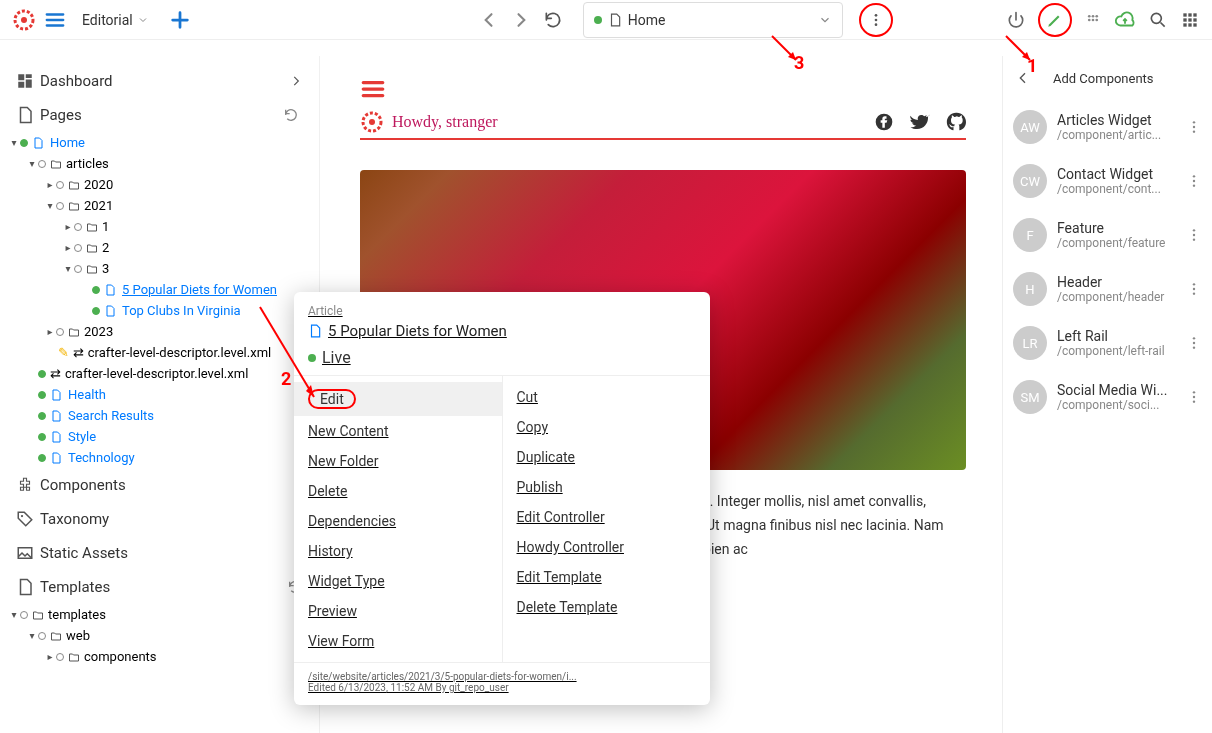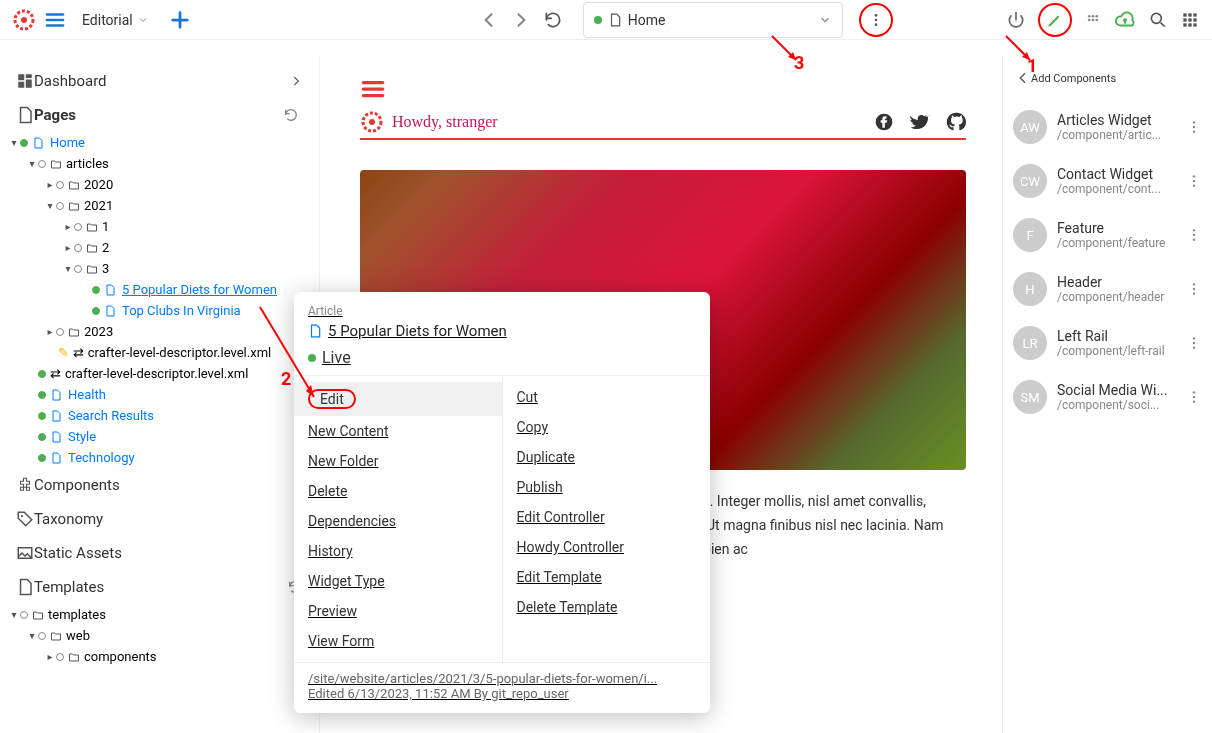--- a/index.html
+++ b/index.html
@@ -21,23 +21,23 @@
 .addr-bar .chev { color: #666; }
 .more-circle { width: 34px; height: 34px; border: 2px solid #ff0000; border-radius: 50%; display: flex; align-items: center; justify-content: center; margin-left: 8px; cursor: pointer; }
 .top-right { margin-left: auto; display: flex; align-items: center; gap: 12px; }
 .top-right .icon-btn { color: #666; cursor: pointer; display:flex; align-items:center; }
 .pencil-circle { width: 34px; height: 34px; border: 2px solid #ff0000; border-radius: 50%; display: flex; align-items: center; justify-content: center; }
 .pencil-circle svg { color: #4caf50; }
 .cloud-up { color: #4caf50 !important; }
 
 
 .sidebar { position: absolute; top: 56px; left: 0; width: 320px; bottom: 0; overflow-y: auto; padding: 8px 0; border-right: 1px solid #f0f0f0; }
-.side-row { display: flex; align-items: center; padding: 8px 16px; gap: 0; cursor: pointer; }
+.side-row { display: flex; align-items: center; padding: 8px 16px; gap: 6px; cursor: pointer; }
 .side-row .lbl { font-size: 15px; color: #333; flex: 1; }
-.side-row.pages { padding-right: 20px; font-weight: bold; }
+.side-row.pages { padding-right: 20px; }
 .tree { font-size: 13px; }
 .tree-node { display: flex; align-items: center; padding: 3px 0; cursor: pointer; white-space: nowrap; }
 .tree-node .arrow { width: 12px; display:inline-flex; justify-content:center; color:#555; font-size:10px; }
 .tree-node .status-circle{ width:8px;height:8px;border-radius:50%; border:1px solid #888; display:inline-block;}
 .tree-node .status-circle.live{ background:#4caf50; border-color:#4caf50;}
 .tree-node .folder-ico,.tree-node .page-ico{margin:0 4px;color:#555;}
 .tree-node .link{ color:#007bff; margin-left:2px;}
 .tree-node .link.sel{ text-decoration:underline;}
 .tree-node .edit-pencil{ color:#f4b400; margin-left:2px; }
 
@@ -58,26 +58,26 @@
 .ctx-head .type{font-size:12px;color:#888;}
 .ctx-head .title-row{display:flex;align-items:center;gap:6px;margin-top:4px;}
 .ctx-head .title-row .ttl{font-size:15px;color:#222;}
 .ctx-head .live-row{display:flex;align-items:center;gap:6px;margin-top:8px;font-size:16px;color:#333;}
 .ctx-body{display:flex;}
 .ctx-col{flex:1;padding:6px 0;}
 .ctx-col.right{border-left:1px solid #eee;}
 .ctx-item{padding:7px 14px;font-size:14px;color:#333;cursor:pointer;}
 .ctx-item.highlight{background:#f0f0f0;}
 .ctx-item.highlight .edit-oval{border:2px solid #ff0000;border-radius:14px;padding:0 10px;display:inline-block;}
-.ctx-foot{border-top:1px solid #eee;padding:8px 14px 12px;font-size:13px;color:#666;}
+.ctx-foot{border-top:1px solid #eee;padding:8px 14px 12px;font-size:10px;color:#666;}
 .ctx-foot .path{white-space:nowrap;overflow:hidden;text-overflow:ellipsis;}
 
 
 .right-panel{position:absolute;top:56px;right:0;width:210px;bottom:0;border-left:1px solid #eee;background:#fff;overflow-y:auto;}
-.rp-head{display:flex;align-items:center;gap:0;padding:14px 12px;font-size:11px;color:#333;}
+.rp-head{display:flex;align-items:center;gap:22px;padding:14px 12px;font-size:13px;color:#333;}
 .comp-item{display:flex;align-items:center;padding:10px 10px;gap:10px;cursor:pointer;}
 .comp-avatar{width:34px;height:34px;border-radius:50%;background:#ccc;color:#fff;font-size:13px;display:flex;align-items:center;justify-content:center;flex-shrink:0;}
 .comp-text{flex:1;min-width:0;}
 .comp-text .nm{font-size:14px;color:#333;white-space:nowrap;overflow:hidden;text-overflow:ellipsis;}
 .comp-text .pth{font-size:12px;color:#888;white-space:nowrap;overflow:hidden;text-overflow:ellipsis;}
 .comp-more{color:#888;cursor:pointer;}
 
 
 .anno{position:absolute;color:#ff0000;font-weight:bold;font-size:18px;z-index:30;pointer-events:none;}
 .arrow-head{position:absolute;z-index:29;pointer-events:none;}

